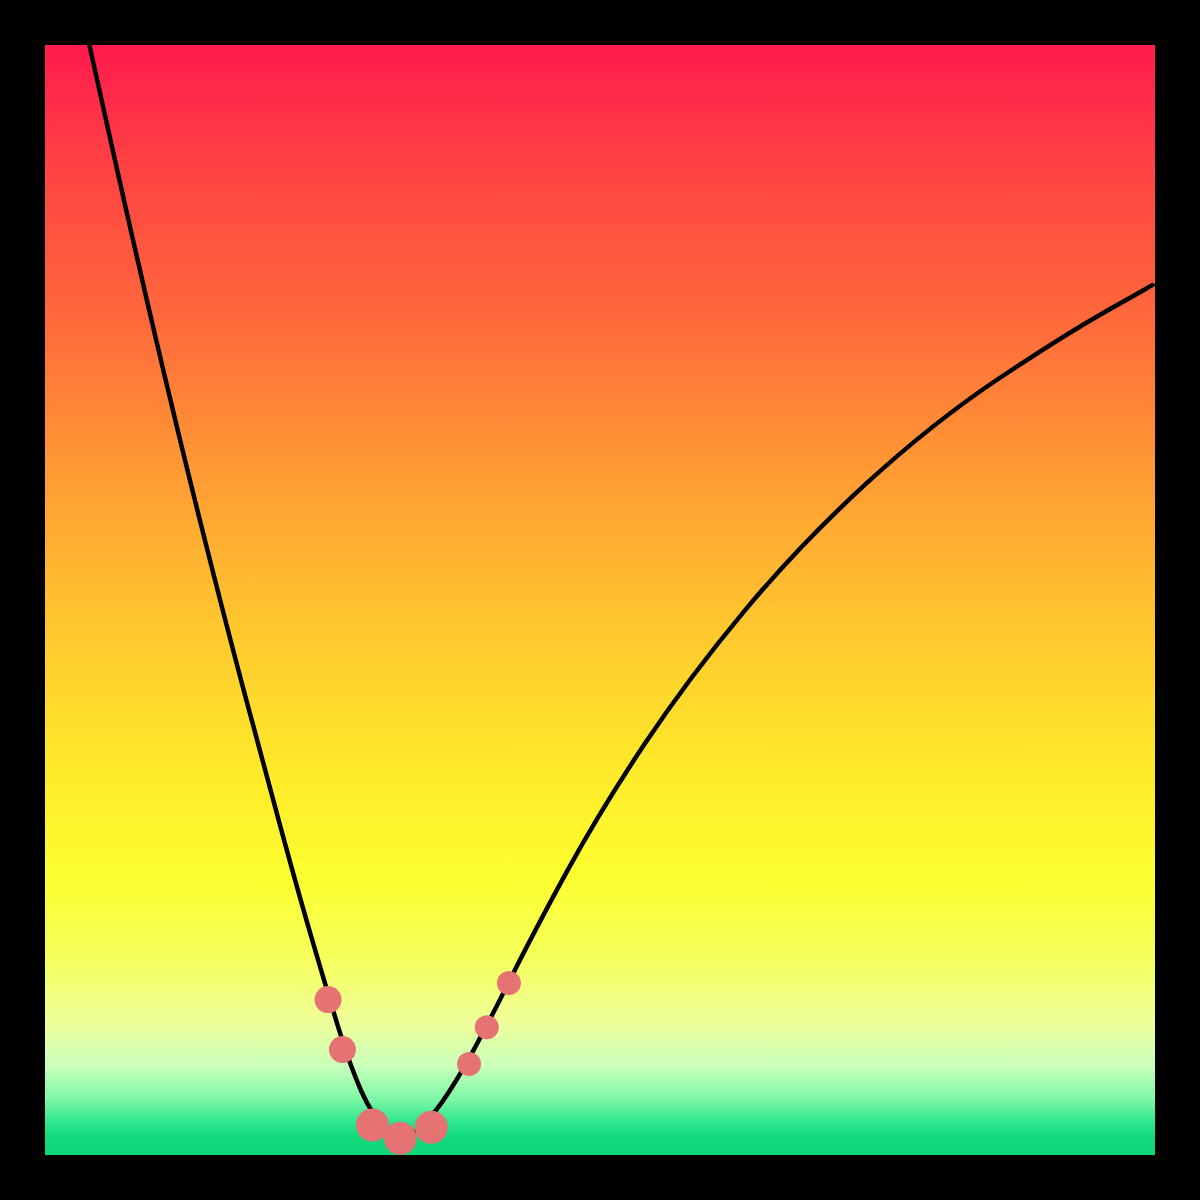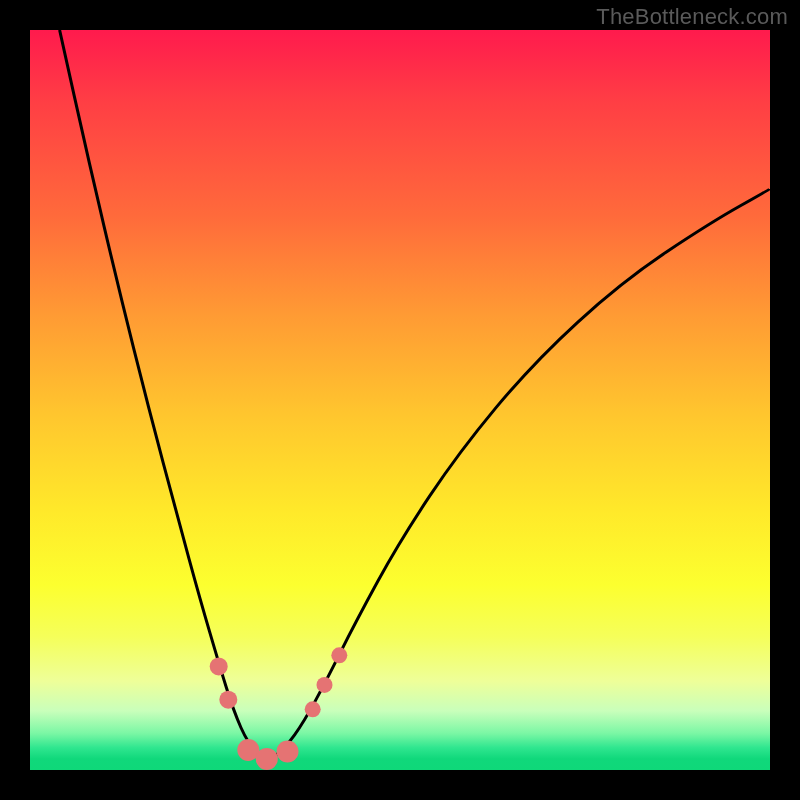--- a/index.html
+++ b/index.html
@@ -61,21 +61,20 @@
     right: 12px;
     color: #5a5a5a;
     font-size: 22px;
     letter-spacing: 0.2px;
   }
 </style>
 </head>
 <body>
 
 <div class="frame">
-  <div class="watermark">TheBottleneck.com</div>
 
   <div class="plot-area">
     <div class="gradient"></div>
     <svg class="curve-svg" viewBox="0 0 740 740">
       <path id="curve-path" fill="none" stroke="#000000" stroke-width="3" d="M 29.6 0.0 Q 29.6 0.0 44.4 66.6 Q 59.2 133.2 74.0 196.1 Q 88.8 259.0 103.6 318.2 Q 118.4 377.4 133.2 432.9 Q 148.0 488.4 159.1 529.1 Q 170.2 569.8 179.5 601.3 Q 188.7 632.7 196.1 656.8 Q 203.5 680.8 210.9 697.5 Q 218.3 714.1 227.6 723.4 Q 236.8 732.6 246.1 725.2 Q 255.3 717.8 264.6 704.9 Q 273.8 691.9 284.9 671.6 Q 296.0 651.2 310.8 621.6 Q 325.6 592.0 347.8 551.3 Q 370.0 510.6 399.6 466.2 Q 429.2 421.8 466.2 377.4 Q 503.2 333.0 547.6 292.3 Q 592.0 251.6 636.4 222.0 Q 680.8 192.4 710.4 175.8 T 740.0 159.1"></path>
       <g id="markers-group">
           <circle cx="188.7" cy="636.4" r="9" fill="#e57373"></circle>
           <circle cx="198.3" cy="669.7" r="9" fill="#e57373"></circle>
           <circle cx="218.3" cy="720.0" r="11" fill="#e57373"></circle>
           <circle cx="236.8" cy="728.9" r="11" fill="#e57373"></circle>

